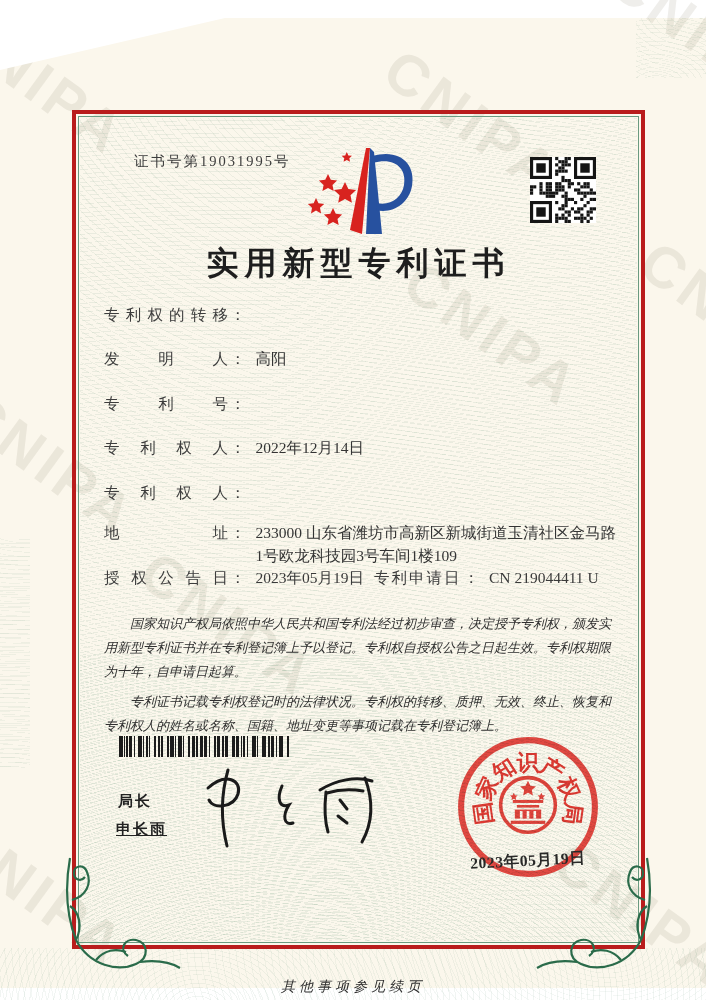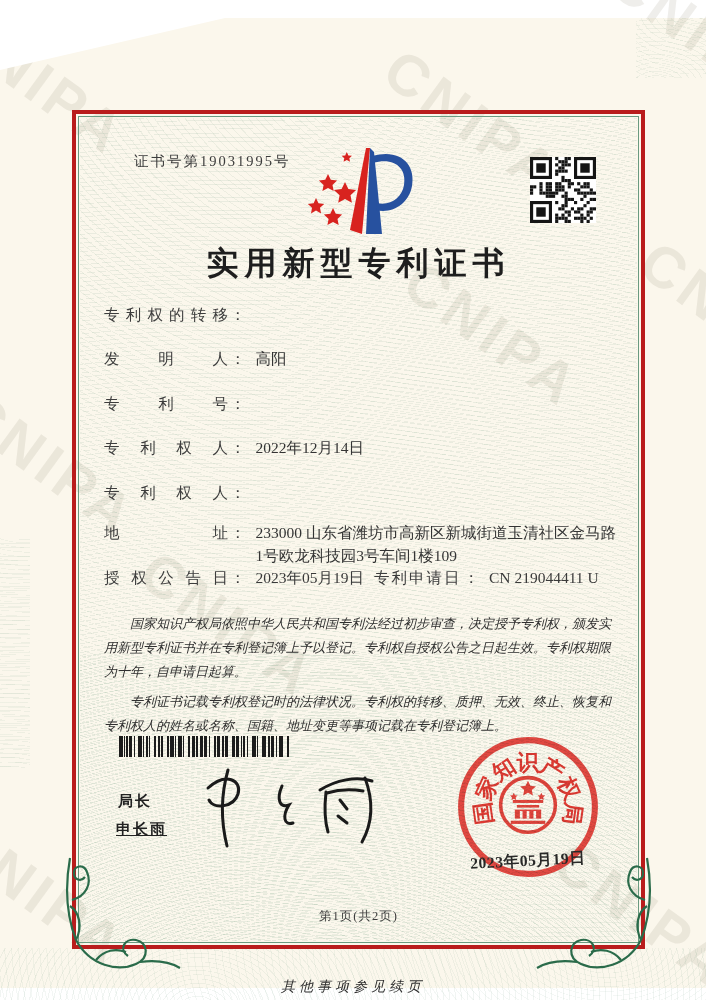--- a/index.html
+++ b/index.html
@@ -363,21 +363,20 @@
       <rect x="63" y="72" width="22" height="2.6"></rect>
       <rect x="61" y="76.5" width="26" height="9"></rect>
       <rect x="66" y="78" width="2.6" height="7.5" fill="#fbf7ec"></rect>
       <rect x="72.7" y="78" width="2.6" height="7.5" fill="#fbf7ec"></rect>
       <rect x="79.4" y="78" width="2.6" height="7.5" fill="#fbf7ec"></rect>
       <rect x="57" y="87.5" width="34" height="3.2"></rect>
     </g>
     <text class="seal-date" x="74" y="132" transform="rotate(-3 74 132)">2023年05月19日</text>
   </svg>
 
-  <div class="page-info">第1页(共2页)</div>
 
   <svg class="flourish bl" width="130" height="120" viewBox="0 0 130 120">
     <g fill="none" stroke="#2a6b4a" stroke-width="2.2">
       <path d="M8,2 C3,30 4,58 14,84"></path>
       <path d="M14,84 C28,110 56,116 74,108 C88,102 86,86 74,84 C63,82 56,93 66,100"></path>
       <path d="M10,44 C24,40 30,28 25,16 C22,8 12,9 12,17 C12,24 19,26 23,21"></path>
       <path d="M14,84 C21,70 17,56 8,50"></path>
       <path d="M34,104 C42,94 54,92 64,96"></path>
       <path d="M78,106 C94,104 108,106 118,112"></path>
     </g>

